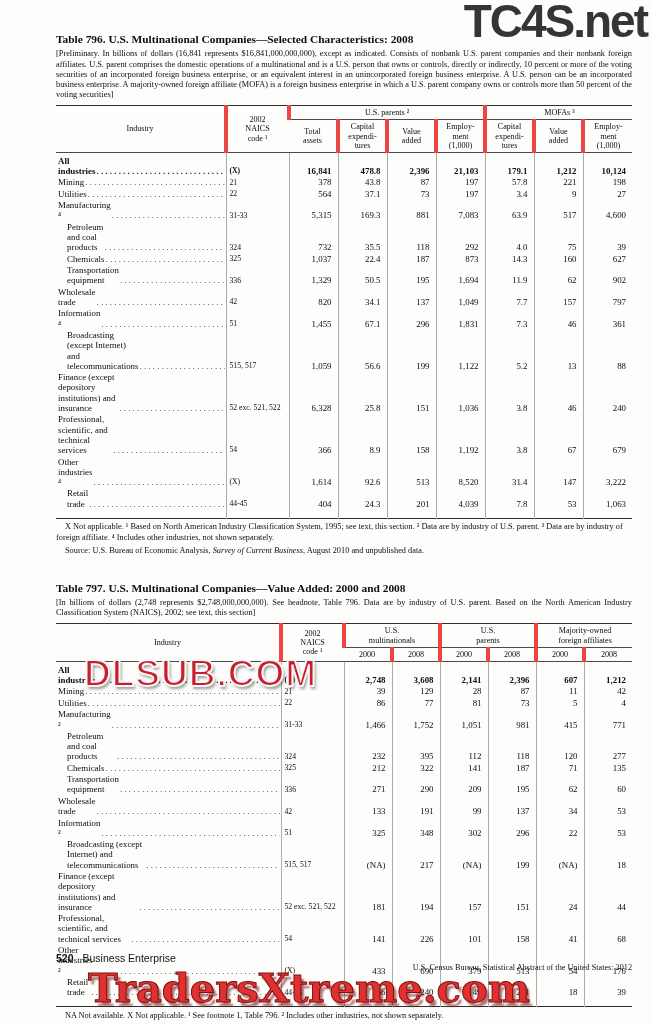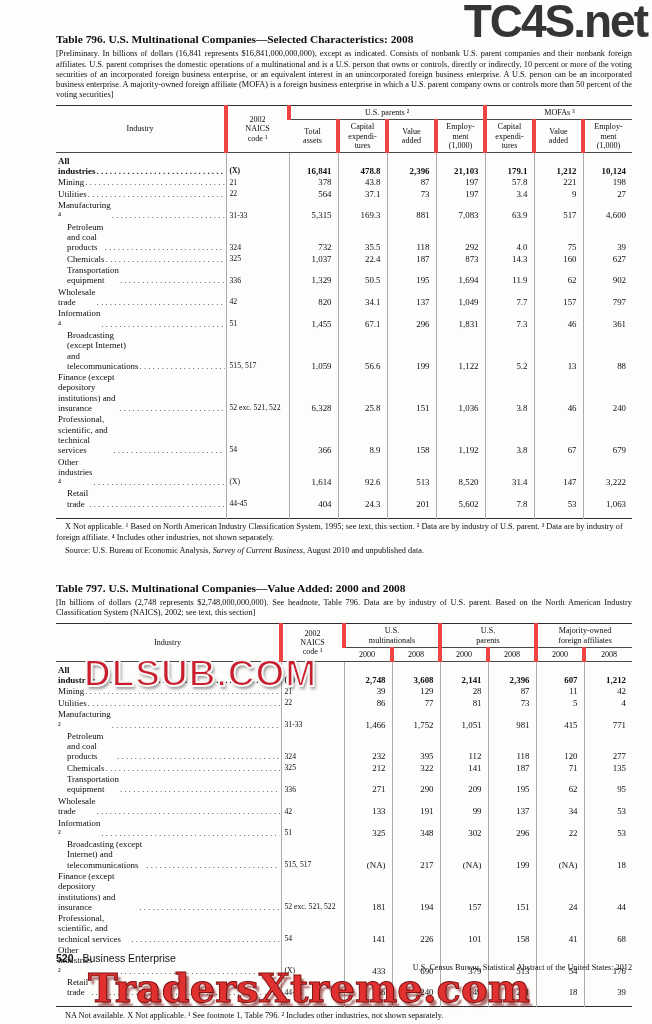--- a/index.html
+++ b/index.html
@@ -318,21 +318,21 @@
               <td style="padding-left: 11px;">
                 <div class="lbl">
                   <span>Retail trade</span>
                   <span class="leader"></span>
                 </div>
               </td>
               <td class="naicsv">44-45</td>
               <td class="num">404</td>
               <td class="num">24.3</td>
               <td class="num">201</td>
-              <td class="num">5,602</td>
+              <td class="num">4,039</td>
               <td class="num">7.8</td>
               <td class="num">53</td>
               <td class="num">1,063</td>
             </tr>
           </tbody>
       </table>
       <p class="footnote">X Not applicable.  ¹ Based on North American Industry Classification System, 1995; see text, this section.  ² Data are by industry of U.S. parent.  ³ Data are by industry of foreign affiliate.  ⁴ Includes other industries, not shown separately.</p>
       <p class="footnote"><span>Source: U.S. Bureau of Economic Analysis, </span><i>Survey of Current Business</i><span>, August 2010 and unpublished data.</span></p>
     </section>
 
@@ -469,21 +469,21 @@
                   <span>Transportation equipment</span>
                   <span class="leader"></span>
                 </div>
               </td>
               <td class="naicsv">336</td>
               <td class="num">271</td>
               <td class="num">290</td>
               <td class="num">209</td>
               <td class="num">195</td>
               <td class="num">62</td>
-              <td class="num">95</td>
+              <td class="num">60</td>
             </tr>
             <tr>
               <td style="padding-left: 2px;">
                 <div class="lbl">
                   <span>Wholesale trade</span>
                   <span class="leader"></span>
                 </div>
               </td>
               <td class="naicsv">42</td>
               <td class="num">133</td>

